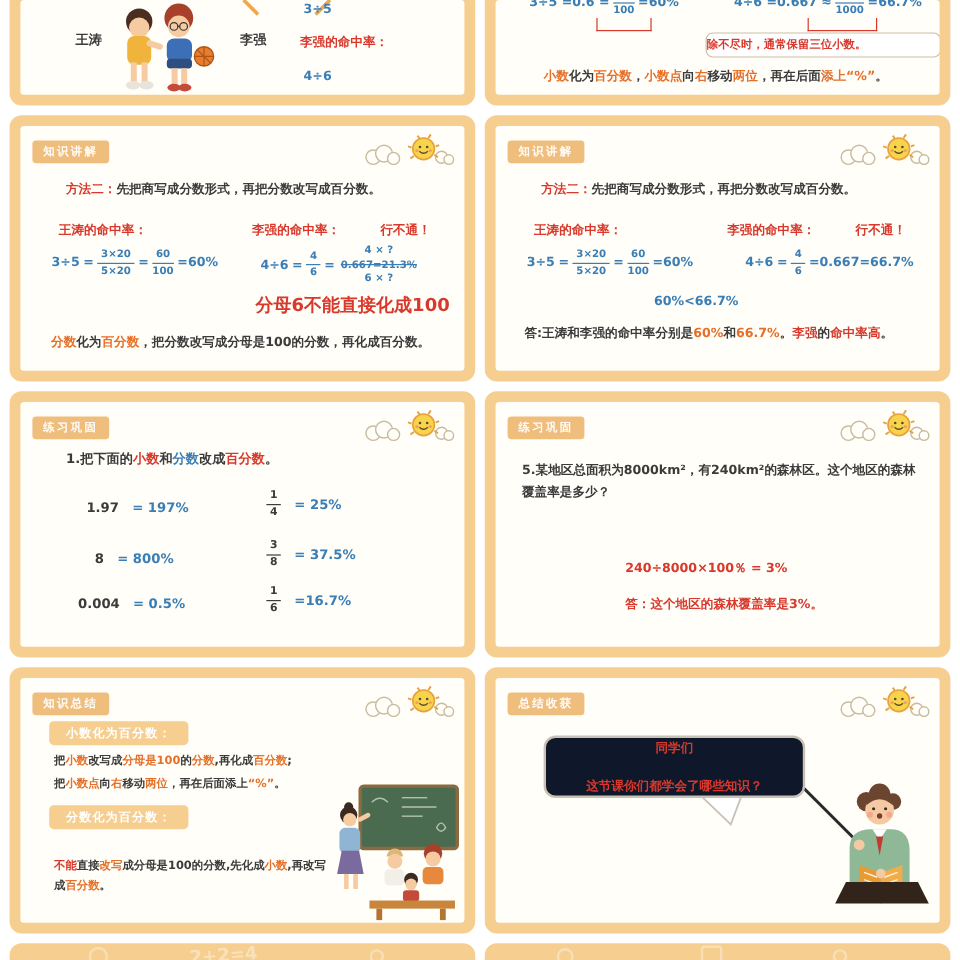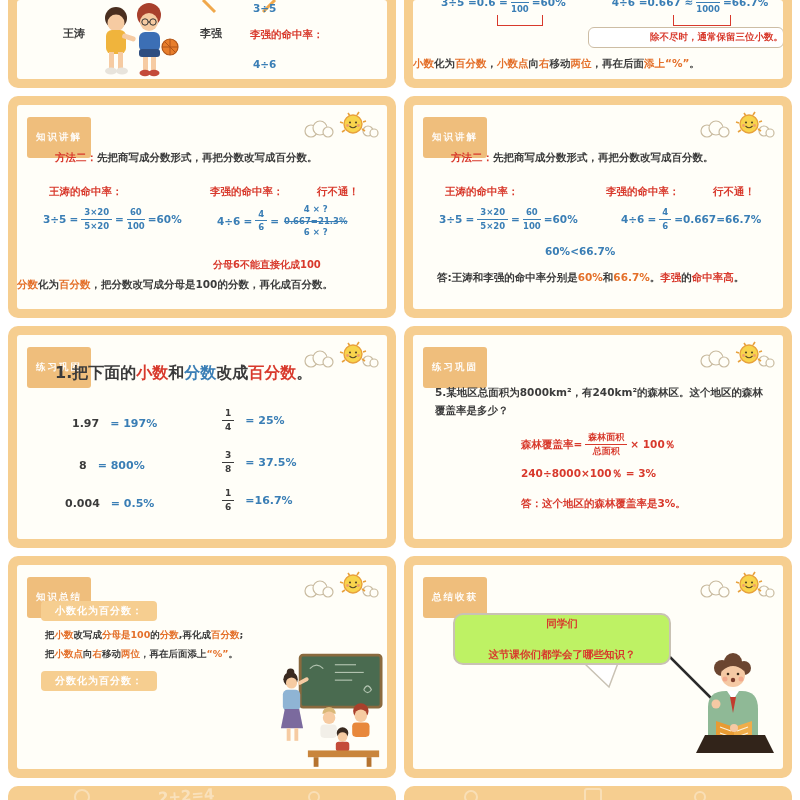--- a/index.html
+++ b/index.html
@@ -8,40 +8,40 @@
   }
   *{box-sizing:border-box}
   body{margin:0;width:800px;height:800px;background:var(--page_bg);
        font-family:"DejaVu Sans",sans-serif;overflow:hidden;position:relative}
   .slide{position:absolute;width:388px;background:var(--frame);border-radius:10px;padding:9px}
   .slide.full{height:222px}
   .inner{position:relative;width:100%;height:100%;background:var(--paper);border-radius:3px;overflow:hidden}
   .partial-top{border-radius:0 0 10px 10px;padding-top:0;height:88px;top:0}
   .partial-bot{border-radius:10px 10px 0 0;height:14px;top:786px;padding:0;overflow:hidden}
   .badge{position:absolute;left:10px;top:12px;background:var(--badge_bg);color:rgba(255,255,255,.95);
-         font-size:9.5px;font-weight:bold;padding:14px 9px;border-radius:3px;letter-spacing:2px;white-space:nowrap}
+         font-size:9.5px;font-weight:bold;padding:3px 9px;border-radius:3px;letter-spacing:2px;white-space:nowrap}
   .sun{position:absolute;right:8px;top:5px;width:78px;height:30px}
   .t{position:absolute;font-weight:bold;white-space:nowrap;font-size:10.5px}
   .red{color:var(--red)} .blue{color:var(--blue)} .dark{color:var(--dark)}
   .seg-d{color:var(--dark)} .seg-r{color:var(--red)} .seg-o{color:var(--orange)} .seg-b{color:var(--blue)}
   .eq{position:absolute;display:flex;align-items:center;gap:3px;color:var(--blue);
       font-weight:bold;font-size:10.5px;white-space:nowrap}
   .frac{display:inline-flex;flex-direction:column;align-items:center;line-height:1;font-size:8.5px}
   .frac .fn{padding:0 3px 2px;border-bottom:1.2px solid currentColor}
   .frac.nobar .fn{border-bottom:none}
   .frac .fd{padding-top:2px}
   .frac .fm{text-decoration:line-through;padding:1px 2px}
   .wrap{white-space:normal;line-height:1.75;font-size:9.5px}
-  .centerline{left:0;right:3px;text-align:left;white-space:nowrap}
+  .centerline{left:0;right:3px;text-align:center;white-space:nowrap}
   .pill{position:absolute;background:var(--frame);color:#fff;font-weight:bold;font-size:10px;
         padding:3px 14px;border-radius:4px;letter-spacing:1px;white-space:nowrap}
   .note-box{position:absolute;border:1.5px solid #CDBDA4;border-radius:6px;background:#fff;
-            color:var(--red);font-weight:bold;font-size:9.5px;display:flex;align-items:center;justify-content:flex-end;white-space:nowrap}
+            color:var(--red);font-weight:bold;font-size:9.5px;display:flex;align-items:center;justify-content:flex-start;white-space:nowrap}
   .brace{position:absolute;border:1.5px solid var(--red);border-top:none;height:11px}
-  .bubble{position:absolute;left:40px;top:48px;width:218px;height:52px;background:#bef264;
+  .bubble{position:absolute;left:40px;top:48px;width:218px;height:52px;background:#0f172a;
           border:2px solid #C9C2B4;border-radius:10px;display:flex;flex-direction:column;
           align-items:center;justify-content:center;gap:17px;z-index:2}
   .bubble span{color:var(--red);font-weight:bold;font-size:10.5px;white-space:nowrap}
   .doodle{position:absolute;color:rgba(255,255,255,.4);font-weight:bold}
   .doodle-ring{position:absolute;border:2px solid rgba(255,255,255,.35);border-radius:50%}
 </style>
 </head>
 <body>
 
 <svg width="0" height="0" style="position:absolute" aria-hidden="true">
@@ -166,21 +166,21 @@
           <span class="fn">4</span>
           <span class="fd">6</span>
         </span>
       <span>=</span>
       <span class="frac nobar">
           <span class="fn">4 × ?</span>
           <span class="fm">0.667=21.3%</span>
           <span class="fd">6 × ?</span>
         </span>
     </div>
-    <span class="t red" style="left:196px;top:153px;font-size:10px">分母6不能直接化成100</span>
+    <span class="t red" style="left:196px;top:140px;font-size:15px">分母6不能直接化成100</span>
     <div class="t centerline" style="top:173px"><span class="seg-o">分数</span><span class="seg-d">化为</span><span class="seg-o">百分数</span><span class="seg-d">，把分数改写成分母是100的分数，再化成百分数。</span></div>
   </div>
 </section>
 
 <section class="slide full" style="left:404px;top:96px">
   <div class="inner">
     <span class="badge">知识讲解</span>
     <svg class="sun">
         <use href="#sym-sun"></use>
       </svg>
@@ -217,21 +217,21 @@
     <div class="t" style="left:24px;top:166px"><span class="seg-d">答:王涛和李强的命中率分别是</span><span class="seg-o">60%</span><span class="seg-d">和</span><span class="seg-o">66.7%</span><span class="seg-d">。</span><span class="seg-r">李强</span><span class="seg-d">的</span><span class="seg-r">命中率高</span><span class="seg-d">。</span></div>
   </div>
 </section>
 
 <section class="slide full" style="left:8px;top:326px">
   <div class="inner">
     <span class="badge">练习巩固</span>
     <svg class="sun">
         <use href="#sym-sun"></use>
       </svg>
-    <div class="t" style="left:38px;top:28px;font-size:16px"><span class="seg-d">1.把下面的</span><span class="seg-r">小数</span><span class="seg-d">和</span><span class="seg-b">分数</span><span class="seg-d">改成</span><span class="seg-r">百分数</span><span class="seg-d">。</span></div>
+    <div class="t" style="left:38px;top:40px;font-size:11px"><span class="seg-d">1.把下面的</span><span class="seg-r">小数</span><span class="seg-d">和</span><span class="seg-b">分数</span><span class="seg-d">改成</span><span class="seg-r">百分数</span><span class="seg-d">。</span></div>
     <div class="eq" style="left:55px;top:82px;color:var(--dark);font-size:11px">
       <span>1.97</span>
         <span class="blue" style="margin-left:8px">= 197%</span>
     </div>
     <div class="eq" style="left:205px;top:74px;color:var(--dark);font-size:11px">
       <span class="frac" style="font-size:9px">
           <span class="fn">1</span>
           <span class="fd">4</span>
         </span>
       <span class="blue" style="margin-left:8px">= 25%</span>
@@ -261,43 +261,36 @@
   </div>
 </section>
 
 <section class="slide full" style="left:404px;top:326px">
   <div class="inner">
     <span class="badge">练习巩固</span>
     <svg class="sun">
         <use href="#sym-sun"></use>
       </svg>
     <div class="t dark wrap" style="left:22px;top:48px;width:332px;font-size:10.5px">5.某地区总面积为8000km²，有240km²的森林区。这个地区的森林覆盖率是多少？</div>
-    <div class="eq" style="left:108px;top:98px;color:var(--red)">
-      <span>森林覆盖率=</span>
-      <span class="frac" style="font-size:9px">
-          <span class="fn">森林面积</span>
-          <span class="fd">总面积</span>
-        </span>
-      <span>× 100％</span>
-    </div>
     <span class="t red" style="left:108px;top:132px">240÷8000×100％ = 3%</span>
     <span class="t red" style="left:108px;top:162px">答：这个地区的森林覆盖率是3%。</span>
   </div>
 </section>
 
 <section class="slide full" style="left:8px;top:556px">
   <div class="inner">
     <span class="badge">知识总结</span>
     <svg class="sun">
         <use href="#sym-sun"></use>
       </svg>
     <span class="pill" style="left:24px;top:36px">小数化为百分数：</span>
     <div class="t wrap" style="left:28px;top:62px;width:238px"><span class="seg-d">把</span><span class="seg-o">小数</span><span class="seg-d">改写成</span><span class="seg-o">分母是100</span><span class="seg-d">的</span><span class="seg-o">分数</span><span class="seg-d">,再化成</span><span class="seg-o">百分数</span><span class="seg-d">;</span></div>
     <div class="t wrap" style="left:28px;top:81px;width:238px"><span class="seg-d">把</span><span class="seg-o">小数点</span><span class="seg-d">向</span><span class="seg-o">右</span><span class="seg-d">移动</span><span class="seg-o">两位</span><span class="seg-d">，再在后面添上</span><span class="seg-o">“%”</span><span class="seg-d">。</span></div>
     <span class="pill" style="left:24px;top:106px">分数化为百分数：</span>
+    <div class="t wrap" style="left:28px;top:149px;width:228px"><span class="seg-r">不能</span><span class="seg-d">直接</span><span class="seg-o">改写</span><span class="seg-d">成分母是100的分数,先化成</span><span class="seg-o">小数</span><span class="seg-d">,再改写成</span><span class="seg-o">百分数</span><span class="seg-d">。</span></div>
     <svg viewBox="0 0 108 118" width="104" height="114" style="position:absolute;right:4px;bottom:2px">
       <rect x="22" y="2" width="84" height="54" rx="3" fill="#4A6B50" stroke="#8A6A3E" stroke-width="3"></rect>
       <g stroke="#DDE8D8" stroke-width="1.2" fill="none" opacity=".7">
         <path d="M32 16 q7 -7 14 0"></path>
           <line x1="58" y1="12" x2="80" y2="12"></line>
         <line x1="58" y1="20" x2="88" y2="20"></line>
           <line x1="58" y1="28" x2="76" y2="28"></line>
         <path d="M88 38 q4 -8 8 0 q-4 6 -8 0"></path>
       </g>
       <circle cx="12" cy="20" r="4" fill="#3A2A20"></circle>

